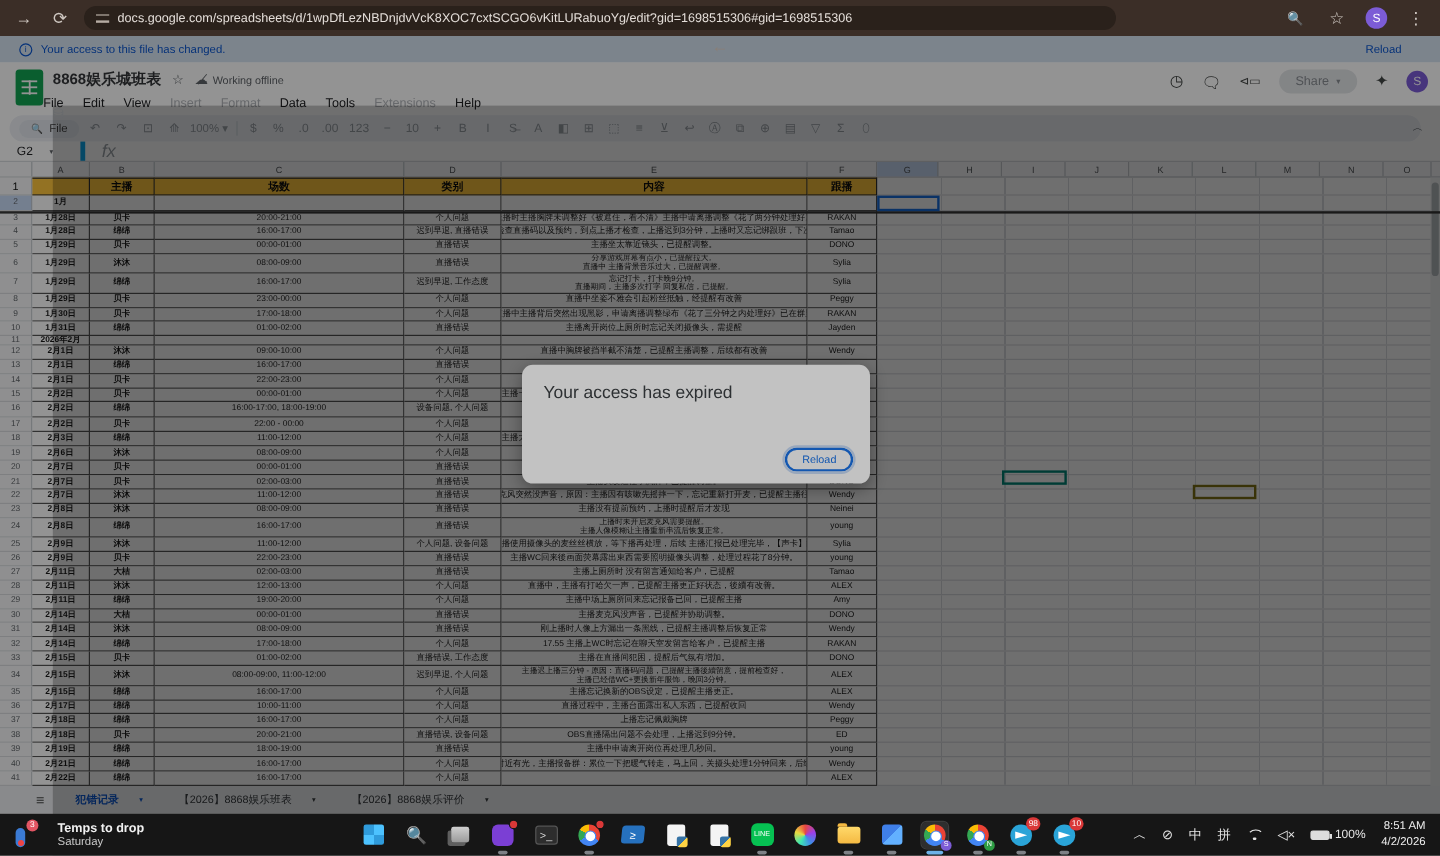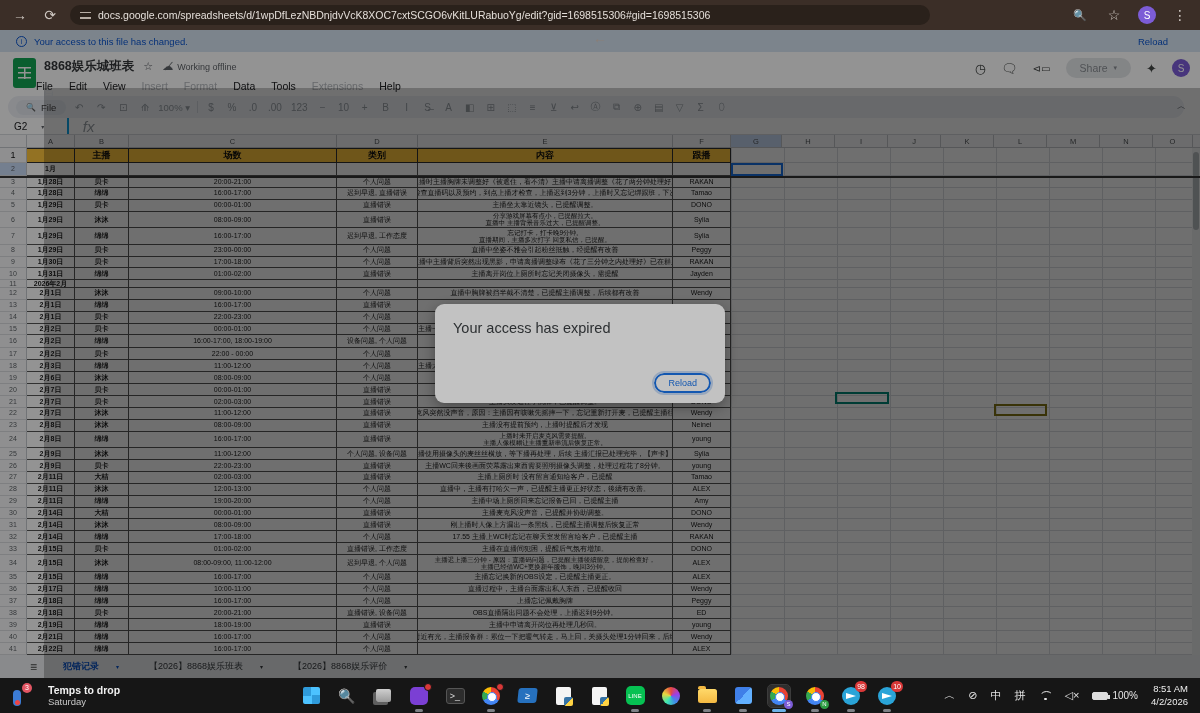--- a/index.html
+++ b/index.html
@@ -60,21 +60,21 @@
   .tb-ico { color:#9aa0a6; font-size:10px; min-width:12px; text-align:center; }
   .tb-zoom { color:#9aa0a6; font-size:9.5px; }
   .tb-sep { width:1px; height:12px; background:#d2d7de; }
   .tb-collapse { position:absolute; right:14px; top:100px; color:#5f6368; font-size:9px; }
 
   
   .fbar { position:absolute; left:0; top:118px; width:1200px; height:17px; background:#fff;
     border-bottom:1px solid #d7dade; display:flex; align-items:center; font-size:10px; color:#202124; }
   .fbar .name-box { width:70px; padding-left:14px; display:flex; gap:14px; align-items:center; }
   .fbar .fx { color:#9aa0a6; font-style:italic; font-size:15px; padding-left:14px;
-    border-left:2px solid #0ea5e9; height:100%; display:flex; align-items:center; width:100%; }
+    border-left:4px solid #0ea5e9; height:100%; display:flex; align-items:center; width:100%; }
 
   
   .grid { position:absolute; left:0; top:135px; width:1200px; height:520px; background:#fff; overflow:hidden; }
   .colhead { display:flex; height:13px; background:#f8f9fa; border-bottom:1px solid #c4c7cc; }
   .ch-cell { border-right:1px solid #c4c7cc; font-size:7.5px; color:#55585c; display:flex;
     align-items:center; justify-content:center; flex:none; }
   .ch-corner { width:27px; background:#f8f9fa; }
   .ch-sel { background:#c9dcf8; }
   .rows-wrap { position:relative; }
   .srow { display:flex; flex:none; position:relative; }

